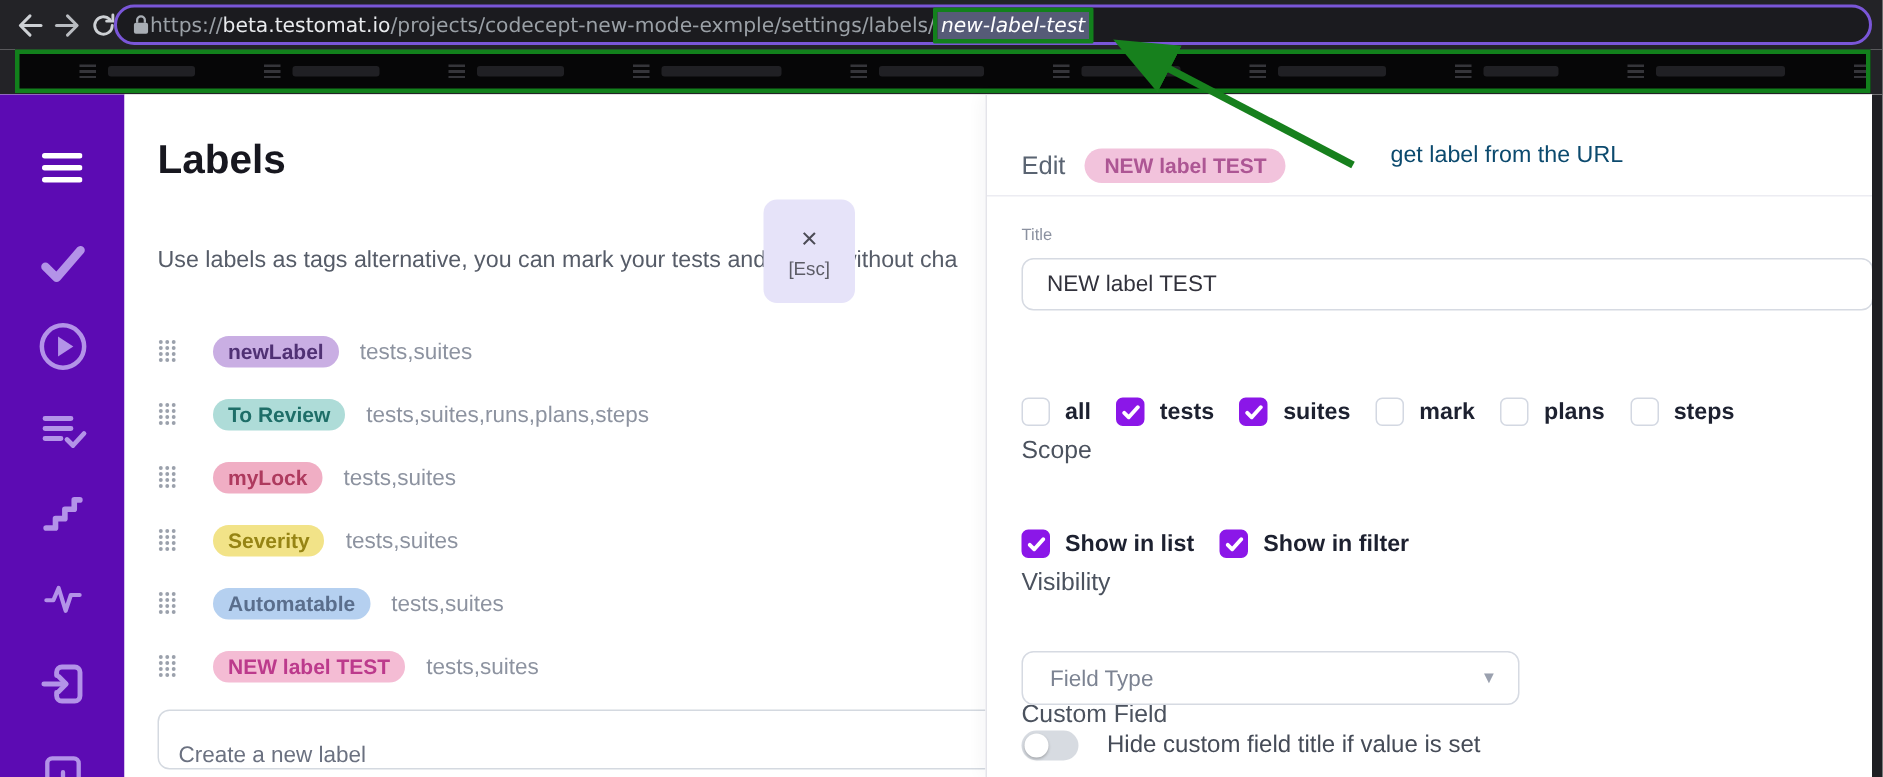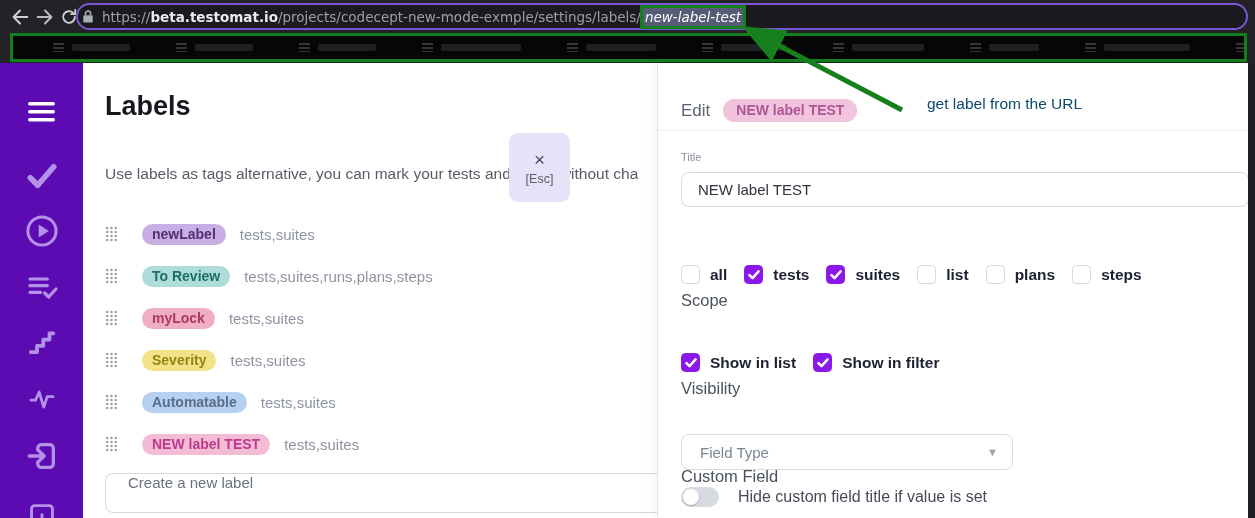--- a/index.html
+++ b/index.html
@@ -4,23 +4,23 @@
 <style>
   html,body{margin:0;padding:0;background:#111;}
   #stage{position:relative;width:1255px;height:518px;overflow:hidden;background:#ffffff;
          font-family:"Liberation Sans",sans-serif;}
 
   
   .toolbar{position:absolute;left:0;top:0;width:1255px;height:33px;background:#232327;}
   .nav-btn{position:absolute;top:5px;width:24px;height:24px;display:flex;align-items:center;justify-content:center;cursor:pointer;}
   .omnibox{position:absolute;left:76px;top:3px;width:1172px;height:27px;border-radius:14px;
            background:#1b1b1f;border:2px solid #7a56d8;box-sizing:border-box;
-           display:flex;align-items:center;padding:0 4px;gap:8px;}
+           display:flex;align-items:center;padding:0 10px;}
   .url{font-family:"DejaVu Sans",sans-serif;font-size:13.5px;color:#9aa0a6;white-space:nowrap;display:flex;align-items:center;}
-  .url .domain{color:#e8eaed;font-weight:bold;}
+  .url .domain{color:#e8eaed;font-weight:normal;}
   .url-selected-wrap{display:inline-block;border:3px solid #12801c;border-radius:1px;margin-left:-1px;}
   .url-selected{display:inline-block;background:#565b77;color:#ffffff;padding:1px 2px;font-style:italic;}
 
   
   .bookmarks-row{position:absolute;left:0;top:33px;width:1255px;height:30px;background:#232327;}
   .bookmarks-bar{position:absolute;left:10px;top:0;width:1237px;height:29px;box-sizing:border-box;
                  border:3px solid #12801c;background:#060607;display:flex;align-items:center;
                  gap:46px;padding:0 8px 0 40px;overflow:hidden;}
   .bm-item{display:flex;align-items:center;gap:8px;flex:none;}
   .bm-ico{width:11px;height:9px;background:repeating-linear-gradient(#35353a 0 2px,transparent 2px 4px);}
@@ -35,21 +35,21 @@
   .main{position:absolute;left:83px;top:0;width:574px;height:455px;background:#ffffff;overflow:hidden;}
   .page-title{position:absolute;left:22px;top:28px;font-size:27px;font-weight:bold;color:#17171f;}
   .page-desc{position:absolute;left:22px;top:102px;width:552px;font-size:15.5px;color:#565c68;white-space:nowrap;overflow:hidden;}
   .label-list{position:absolute;left:22px;top:150px;}
   .label-row{display:flex;align-items:center;height:42px;}
   .handle{width:13px;display:flex;align-items:center;cursor:grab;}
   .pill{display:inline-block;margin-left:24px;padding:2px 10px 3px;border-radius:12px;
         font-size:14px;font-weight:bold;cursor:pointer;}
   .scopes{margin-left:14px;font-size:15px;color:#8d93a0;}
   .create-input{position:absolute;left:22px;top:410px;width:570px;height:40px;box-sizing:border-box;
-        border:1.5px solid #d4d9e0;border-radius:8px;background:#fff;display:flex;align-items:flex-start;padding:0 22px;}
+        border:1.5px solid #d4d9e0;border-radius:8px;background:#fff;display:flex;align-items:flex-end;padding:0 13px;}
   .create-input span{font-size:15px;color:#6b7180;}
 
   .esc-btn{position:absolute;left:509px;top:70px;width:61px;height:69px;background:#e6e3f9;border-radius:9px;
            display:flex;flex-direction:column;align-items:center;justify-content:center;gap:3px;cursor:pointer;z-index:6;}
   .esc-x{font-size:19px;color:#4b4b55;line-height:1;}
   .esc-hint{font-size:12.5px;color:#5c5c66;}
 
   
   .drawer{position:absolute;left:657px;top:0;width:591px;height:455px;background:#ffffff;
           border-left:1px solid #e4e4ea;box-shadow:-4px 0 10px rgba(20,20,40,.04);}
@@ -397,21 +397,21 @@
               </svg>
             </span>
           <span class="cb-label">suites</span>
         </span>
         <span class="cb-item">
           <span class="cb">
               <svg width="12" height="10" viewBox="0 0 12 10" fill="none" stroke="#fff" stroke-width="2.6" stroke-linecap="round" stroke-linejoin="round">
                 <path d="M1.5 5.2l3 3L10.5 1.5"></path>
               </svg>
             </span>
-          <span class="cb-label">list</span>
+          <span class="cb-label">mark</span>
         </span>
         <span class="cb-item">
           <span class="cb">
               <svg width="12" height="10" viewBox="0 0 12 10" fill="none" stroke="#fff" stroke-width="2.6" stroke-linecap="round" stroke-linejoin="round">
                 <path d="M1.5 5.2l3 3L10.5 1.5"></path>
               </svg>
             </span>
           <span class="cb-label">plans</span>
         </span>
         <span class="cb-item">

